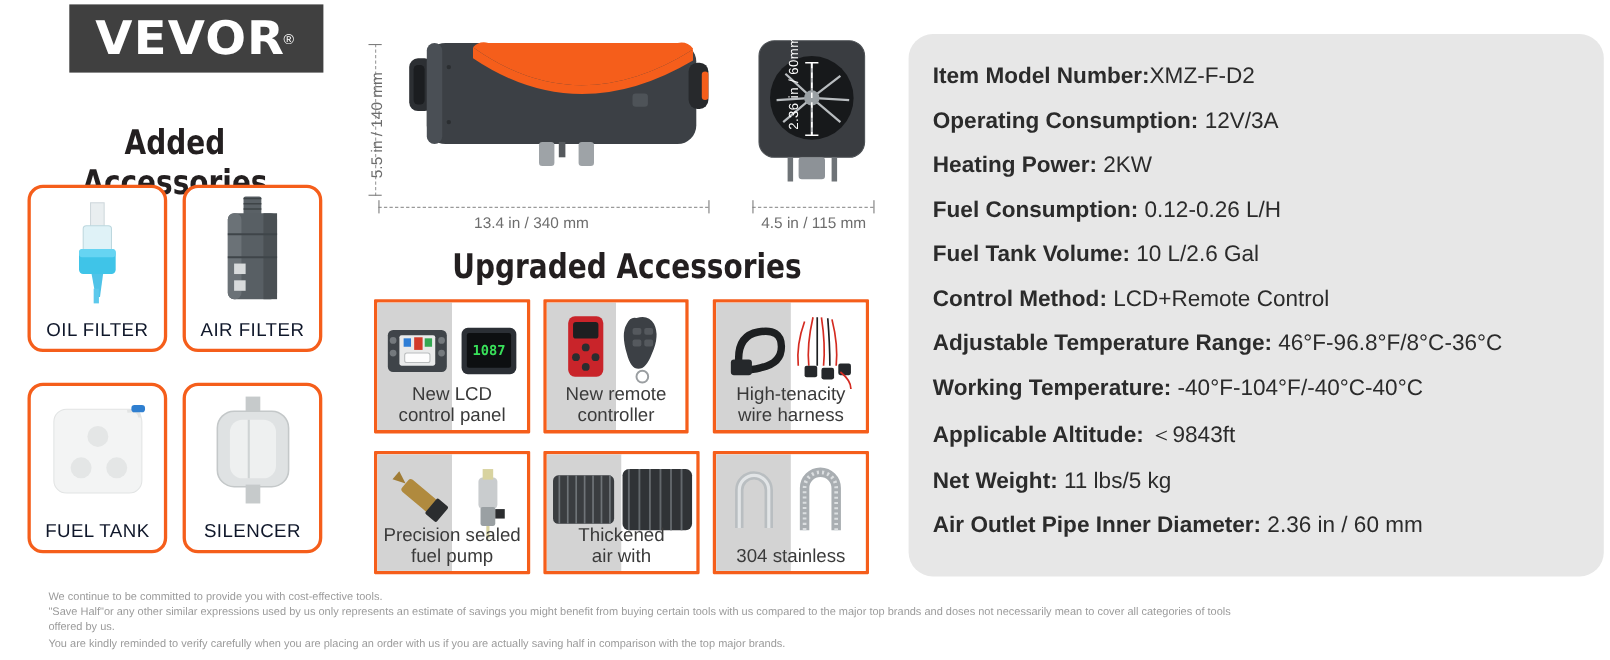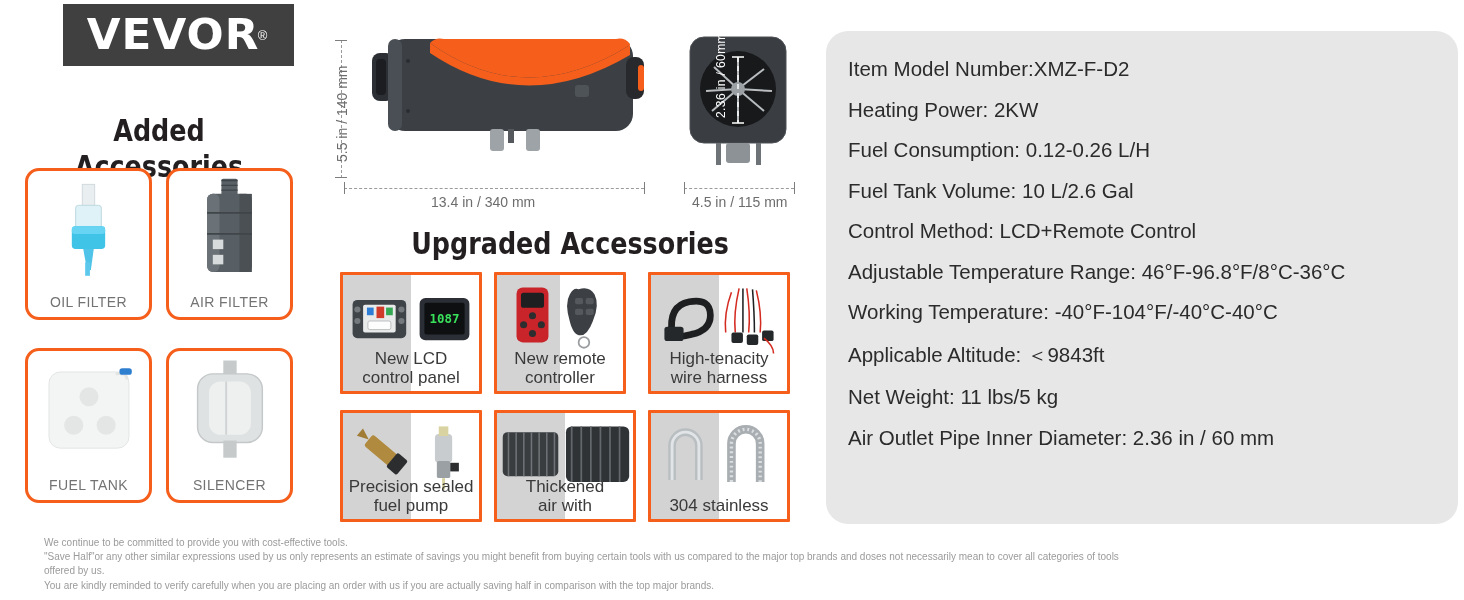--- a/index.html
+++ b/index.html
@@ -48,21 +48,21 @@
     position: absolute;
     border: 3px solid #F55E1B;
     border-radius: 14px;
     background: #ffffff;
     display: flex; flex-direction: column;
     align-items: center; justify-content: flex-end;
     overflow: hidden;
   }
   .acc-card .art { position: absolute; top: 0; left: 0; right: 0; bottom: 34px; }
   .acc-label {
-    font-size: 14px; color: #737373; letter-spacing: .4px;
+    font-size: 17px; color: #0f172a; letter-spacing: .4px;
     padding-bottom: 7px; position: relative; z-index: 2;
     font-family: "Liberation Sans", sans-serif;
   }
 
   
   .up-card {
     position: absolute;
     border: 3px solid #F55E1B;
     border-radius: 1px;
     overflow: hidden;
@@ -84,21 +84,21 @@
     width: 632px; height: 493px;
     background: #e7e7e7;
     border-radius: 22px;
     padding: 26px 0 0 22px;
   }
   .spec-row {
     font-size: 20.5px; color: #2b2b2b;
     margin-bottom: 16.5px; white-space: nowrap;
     font-family: "Liberation Sans", sans-serif;
   }
-  .spec-row .k { font-weight: normal; }
+  .spec-row .k { font-weight: bold; }
   .spec-row .v { font-weight: normal; }
 
   
   .dim-text {
     position: absolute; color: #6d6d6d; font-size: 14px;
     font-family: "Liberation Sans", sans-serif; white-space: nowrap;
   }
   .dim-vert {
     transform: rotate(-90deg); transform-origin: left top;
   }
@@ -375,20 +375,23 @@
   <div class="up-label">
     <div>304 stainless</div>
   </div>
 </div>
 
 <div class="spec-panel">
   <div class="spec-row">
     <span class="k">Item Model Number:</span><span class="v">XMZ-F-D2</span>
   </div>
   <div class="spec-row">
+    <span class="k">Operating Consumption:</span> <span class="v">12V/3A</span>
+  </div>
+  <div class="spec-row">
     <span class="k">Heating Power:</span> <span class="v">2KW</span>
   </div>
   <div class="spec-row">
     <span class="k">Fuel Consumption:</span> <span class="v">0.12-0.26 L/H</span>
   </div>
   <div class="spec-row">
     <span class="k">Fuel Tank Volume:</span> <span class="v">10 L/2.6 Gal</span>
   </div>
   <div class="spec-row">
     <span class="k">Control Method:</span> <span class="v">LCD+Remote Control</span>

